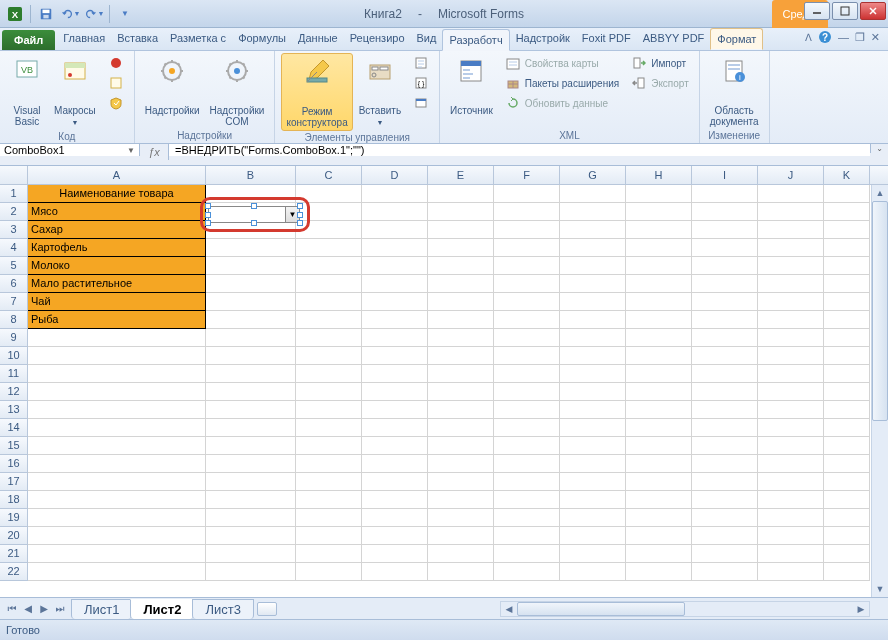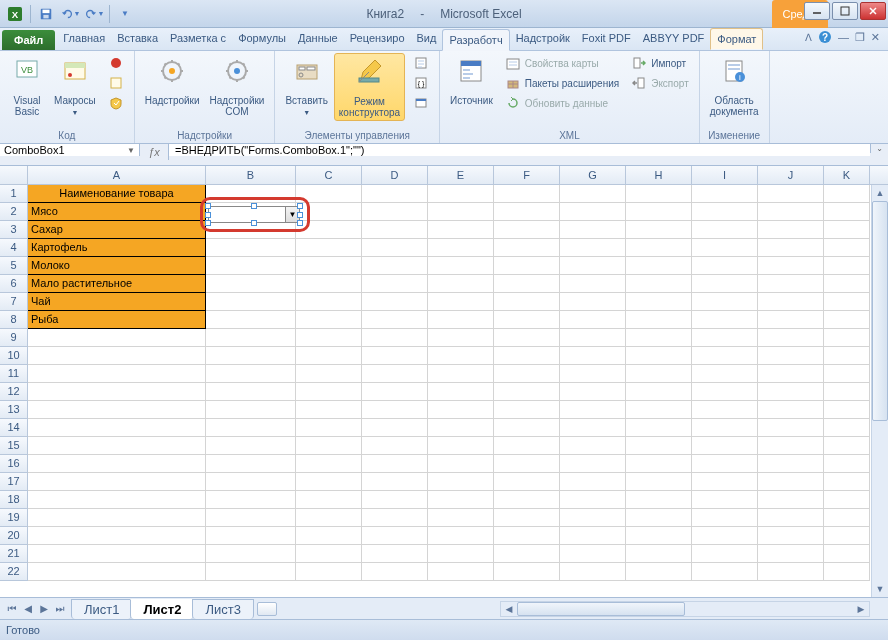--- a/index.html
+++ b/index.html
@@ -29,21 +29,21 @@
 .help-icon { width: 14px; height: 14px; }
 
 
 .ribbon { height: 93px; background: linear-gradient(#f3f7fc,#e4ecf7); border-bottom: 1px solid #a8bdd8; display: flex; }
 .group { border-right: 1px solid #c6d4e6; padding: 2px 6px 1px; display: flex; flex-direction: column; }
 .group-body { flex: 1; display: flex; align-items: flex-start; gap: 2px; }
 .group-label { text-align: center; color: #5c7599; font-size: 10px; padding: 1px 0; }
 .big-btn { display: flex; flex-direction: column; align-items: center; padding: 2px 4px; border-radius: 3px; min-width: 42px; text-align: center; }
 .big-btn.active { background: linear-gradient(#ffe7a2,#ffd76a); border: 1px solid #e4b455; }
 .big-btn .icon { width: 32px; height: 32px; display: flex; align-items: center; justify-content: center; }
-.big-btn .lbl { font-size: 10px; color: #3b5a82; line-height: 11px; margin-top: 8px; text-align: center; }
+.big-btn .lbl { font-size: 10px; color: #3b5a82; line-height: 11px; margin-top: 18px; text-align: center; }
 .small-stack { display: flex; flex-direction: column; gap: 0; margin-left: 2px; }
 .small-btn { display: flex; align-items: center; gap: 4px; padding: 2px 4px; font-size: 10px; color: #3b5a82; white-space: nowrap; }
 .small-btn.disabled { color: #9aa; }
 .small-btn .sicon { width: 16px; height: 16px; display: flex; align-items: center; justify-content: center; }
 
 
 .formula-bar { height: 22px; border-bottom: 1px solid #a8bdd8; display: flex; align-items: flex-start; background: #e8eef7; }
 .name-box { width: 140px; border-right: 1px solid #a8bdd8; display: flex; align-items: center; background: #fff; padding: 0 4px; }
 .name-box input { border: none; outline: none; width: 100%; font-size: 11px; }
 .name-box .dd { color: #666; font-size: 8px; }
@@ -133,21 +133,21 @@
       <span style="font-size:7px;color:#4a7cc4;">▼</span>
     </div>
     <div class="divider"></div>
     <div class="qat-icon">
         <span style="font-size:8px;color:#4a7cc4;">▼</span>
       </div>
   </div>
   <div class="title-text">
     <span class="doc">Книга2</span>
     <span>-</span>
-    <span class="app">Microsoft Excel</span>
+    <span class="app">Microsoft Forms</span>
   </div>
   <div class="context-tab-title">Сред...</div>
   <div class="win-controls">
     <div class="win-btn">
         <svg width="10" height="10">
           <line x1="1" y1="7" x2="9" y2="7" stroke="#333" stroke-width="1.5"></line>
         </svg>
       </div>
     <div class="win-btn">
         <svg width="10" height="10">
@@ -260,40 +260,40 @@
               <path d="M14 5v-2M14 23v2M5 14h-2M23 14h2M8 8l-1.5-1.5M20 20l1.5 1.5M8 20l-1.5 1.5M20 8l1.5-1.5" stroke="#aaa" stroke-width="2"></path>
             </svg>
           </div>
           <div class="lbl">Надстройки<br>COM</div>
         </div>
       </div>
       <div class="group-label">Надстройки</div>
     </div>
     <div class="group">
       <div class="group-body">
+        <div class="big-btn active">
+          <div class="icon">
+            <svg width="28" height="28">
+              <path d="M6 22 L8 14 L20 2 L26 8 L14 20 Z" fill="#f5c84a" stroke="#c4962a"></path>
+              <rect x="4" y="20" width="20" height="4" fill="#7aa" stroke="#588"></rect>
+              <path d="M4 24 L14 14" stroke="#888"></path>
+            </svg>
+          </div>
+          <div class="lbl">Режим<br>конструктора</div>
+        </div>
         <div class="big-btn">
           <div class="icon">
             <svg width="28" height="28">
               <rect x="4" y="8" width="20" height="14" fill="#e8dcc4" stroke="#b8a070"></rect>
               <rect x="6" y="10" width="6" height="3" fill="#fff" stroke="#888"></rect>
               <rect x="14" y="10" width="8" height="3" fill="#fff" stroke="#888"></rect>
               <circle cx="8" cy="18" r="2" fill="none" stroke="#888"></circle>
             </svg>
           </div>
           <div class="lbl">Вставить<br><span style="font-size:7px;">▼</span></div>
-        </div>
-        <div class="big-btn active">
-          <div class="icon">
-            <svg width="28" height="28">
-              <path d="M6 22 L8 14 L20 2 L26 8 L14 20 Z" fill="#f5c84a" stroke="#c4962a"></path>
-              <rect x="4" y="20" width="20" height="4" fill="#7aa" stroke="#588"></rect>
-              <path d="M4 24 L14 14" stroke="#888"></path>
-            </svg>
-          </div>
-          <div class="lbl">Режим<br>конструктора</div>
         </div>
         <div class="small-stack">
           <div class="small-btn">
             <span class="sicon">
               <svg width="14" height="14">
                 <rect x="2" y="2" width="10" height="10" fill="#fff" stroke="#888"></rect>
                 <path d="M4 5h6M4 8h6M4 11h4" stroke="#b8cce8"></path>
               </svg>
             </span>
           </div>

